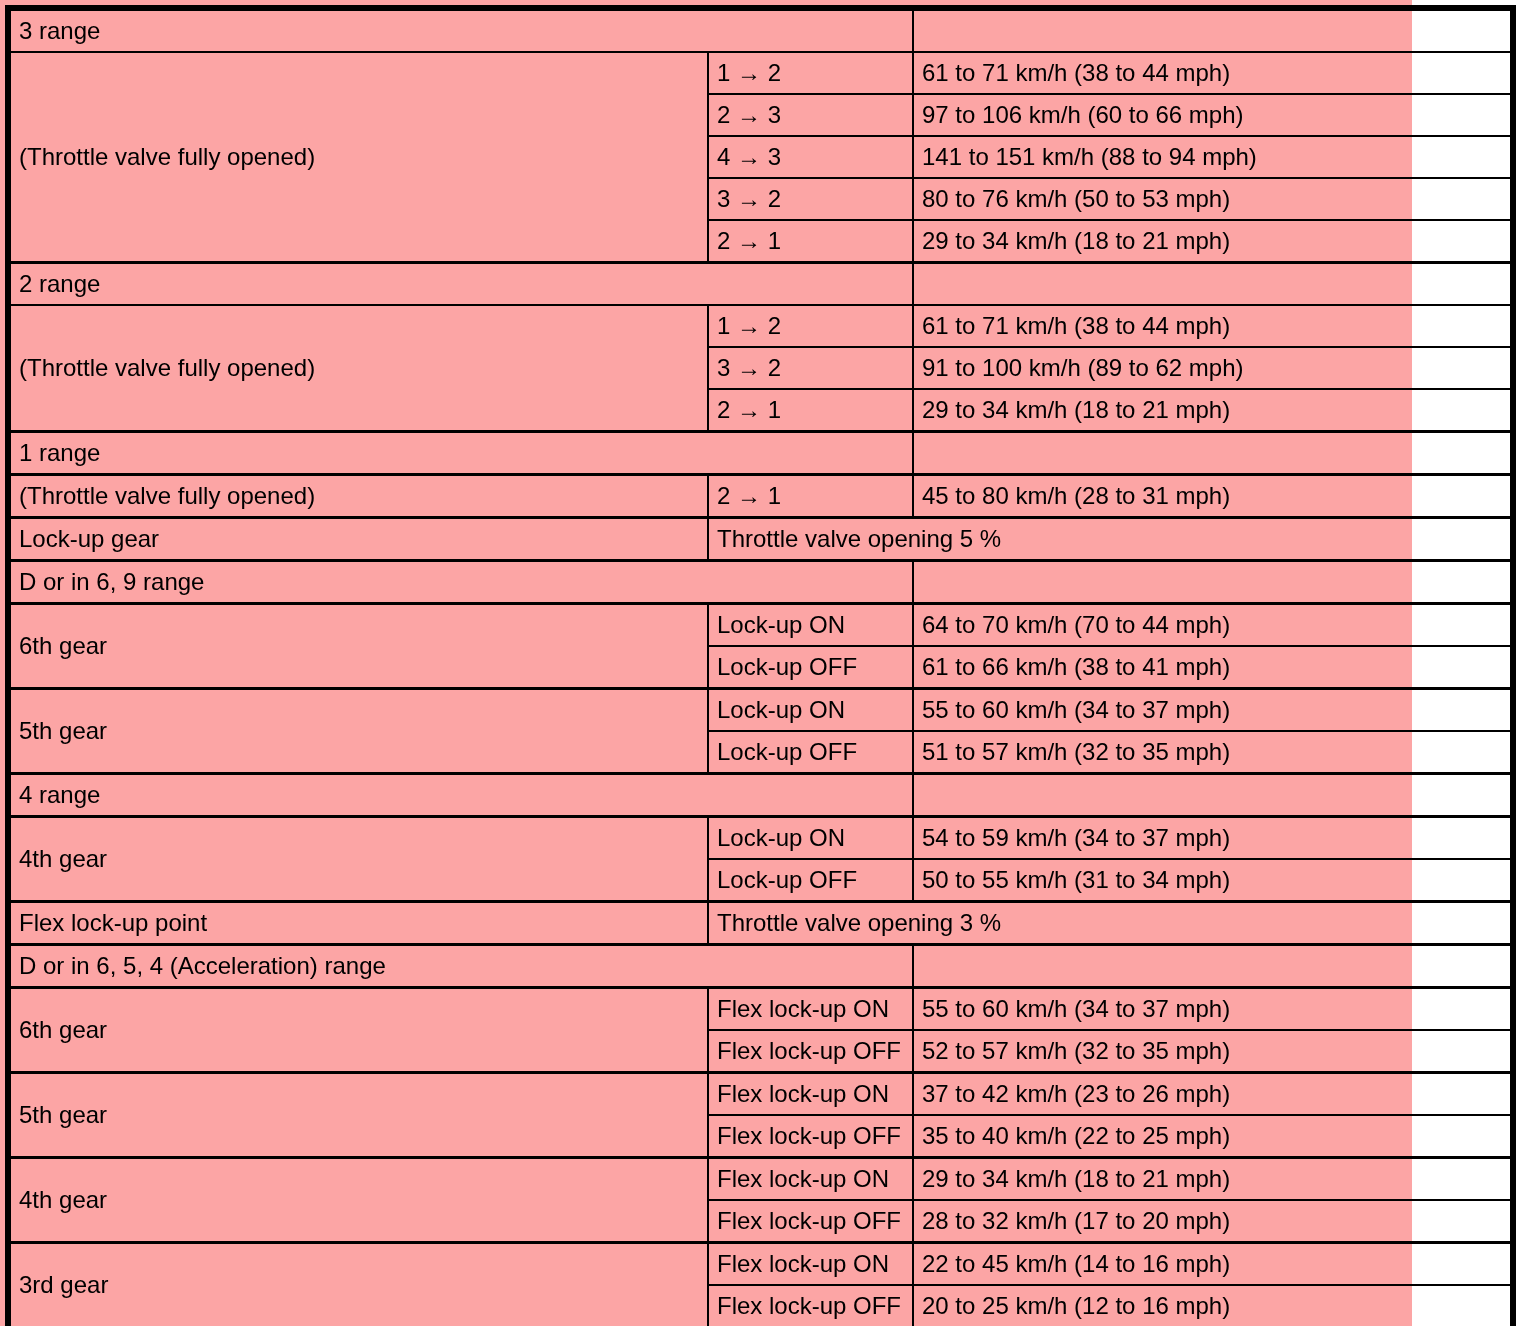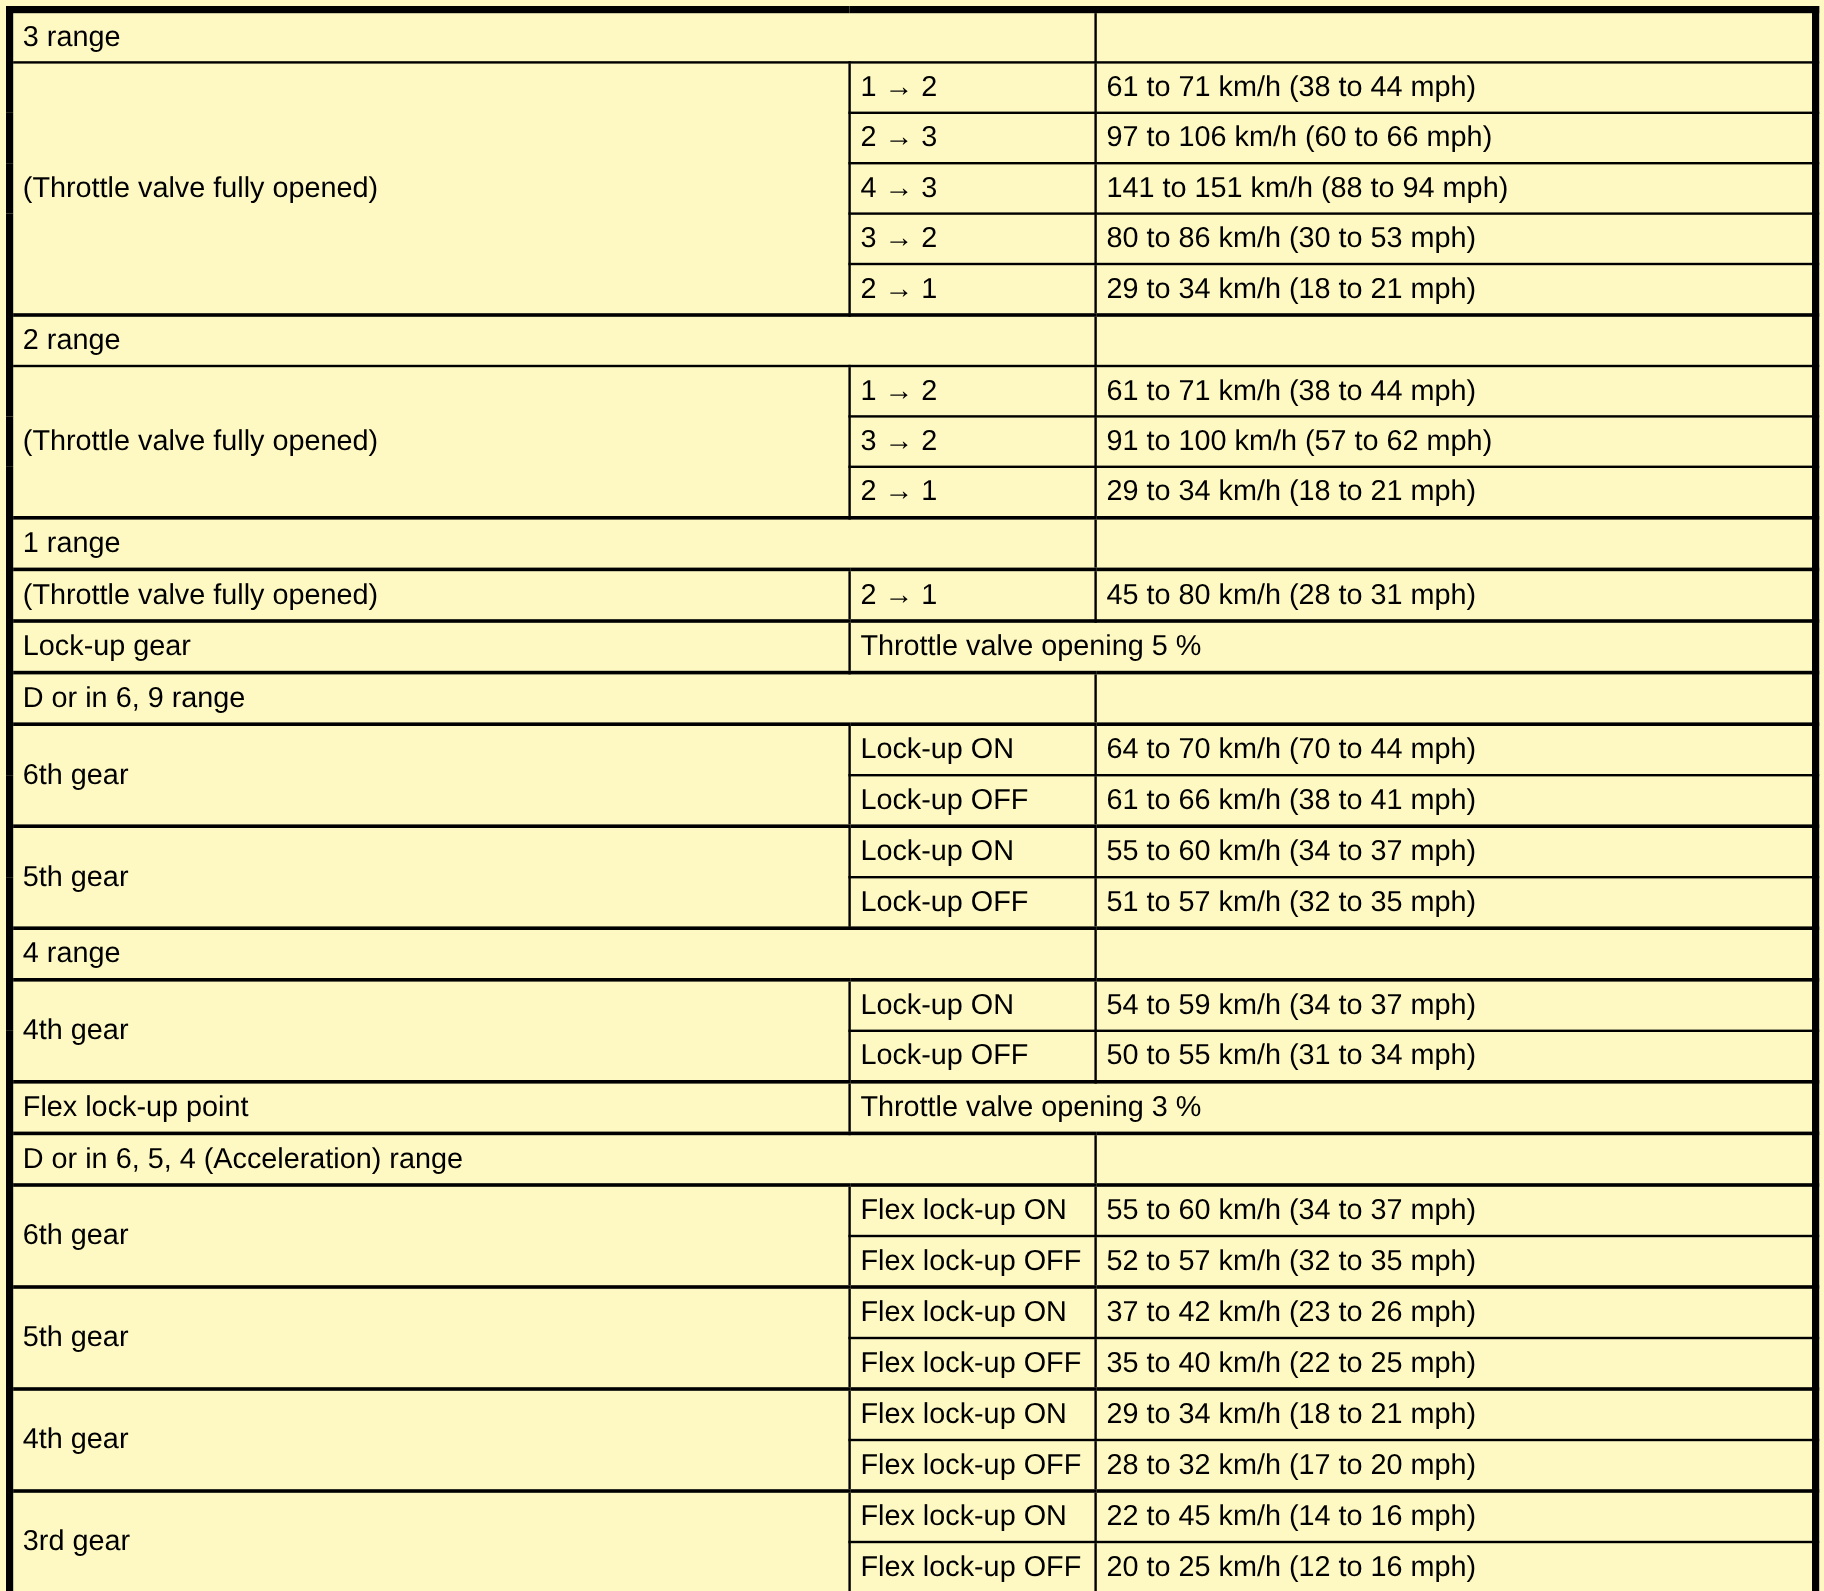--- a/index.html
+++ b/index.html
@@ -2,23 +2,23 @@
 <html><head>
 <meta charset="utf-8">
 <style>
   html, body {
     margin: 0;
     padding: 0;
     background: #ffffff;
   }
   .page {
     position: relative;
-    width: 1520px;
+    width: 1412px;
     height: 1326px;
-    background: #fef9c3;
+    background: #fca5a5;
     font-family: "Liberation Sans", "DejaVu Sans", sans-serif;
     color: #000000;
   }
   table.spec {
     position: absolute;
     left: 5px;
     top: 5px;
     width: 1505px;
     height: 1312px;
     border-collapse: collapse;
@@ -65,39 +65,39 @@
       <tr>
         <td>2 → 3</td>
         <td>97 to 106 km/h (60 to 66 mph)</td>
       </tr>
       <tr>
         <td>4 → 3</td>
         <td>141 to 151 km/h (88 to 94 mph)</td>
       </tr>
       <tr>
         <td>3 → 2</td>
-        <td>80 to 86 km/h (30 to 53 mph)</td>
+        <td>80 to 76 km/h (50 to 53 mph)</td>
       </tr>
       <tr>
         <td>2 → 1</td>
         <td>29 to 34 km/h (18 to 21 mph)</td>
       </tr>
 
       <tr class="thick">
         <td colspan="2">2 range</td>
         <td></td>
       </tr>
       <tr>
         <td rowspan="3">(Throttle valve fully opened)</td>
         <td>1 → 2</td>
         <td>61 to 71 km/h (38 to 44 mph)</td>
       </tr>
       <tr>
         <td>3 → 2</td>
-        <td>91 to 100 km/h (57 to 62 mph)</td>
+        <td>91 to 100 km/h (89 to 62 mph)</td>
       </tr>
       <tr>
         <td>2 → 1</td>
         <td>29 to 34 km/h (18 to 21 mph)</td>
       </tr>
 
       <tr class="thick">
         <td colspan="2">1 range</td>
         <td></td>
       </tr>

